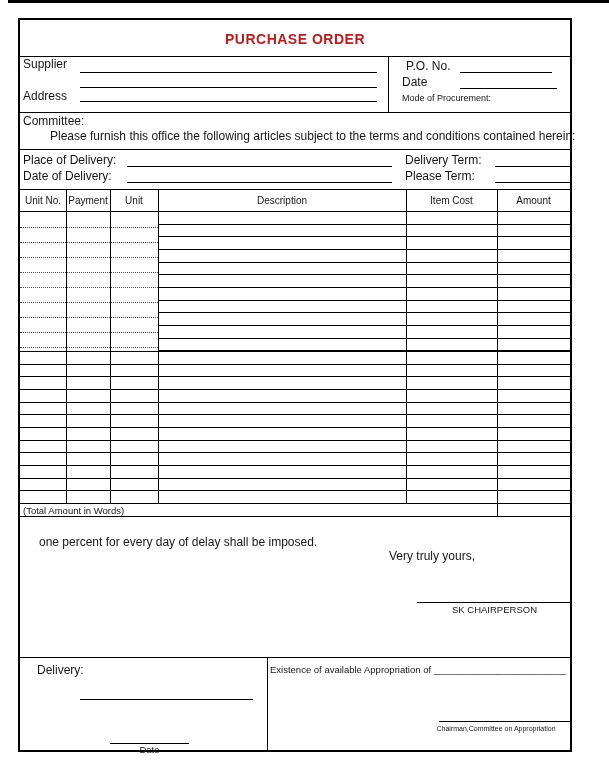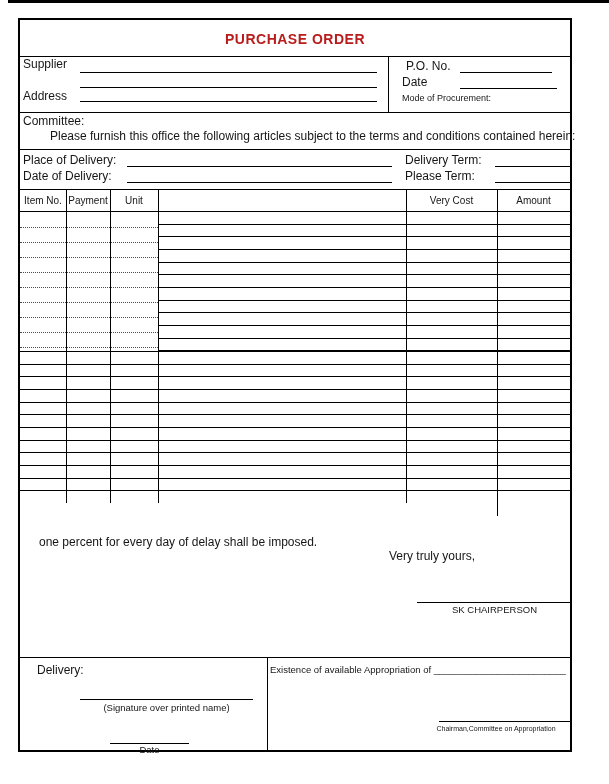--- a/index.html
+++ b/index.html
@@ -64,24 +64,25 @@
       <div class="abs field" style="left:107px;top:4px;width:265px;"></div>
       <div class="abs lbl" style="left:385px;top:4px;">Delivery Term:</div>
       <div class="abs field" style="left:475px;top:4px;width:75px;"></div>
       <div class="abs lbl" style="left:3px;top:20px;">Date of Delivery:</div>
       <div class="abs field" style="left:107px;top:20px;width:265px;"></div>
       <div class="abs lbl" style="left:385px;top:20px;">Please Term:</div>
       <div class="abs field" style="left:475px;top:20px;width:75px;"></div>
     </div>
 
     <div class="abs sect-b" style="left:0;top:170px;width:550px;height:22px;">
-      <div class="abs th-cell" style="left:0;width:46px;">Item No.</div>
+      <div class="abs th-cell" style="left:0;width:46px;">Unit No.</div>
       <div class="abs th-cell" style="left:46px;width:44px;">Payment</div>
       <div class="abs th-cell" style="left:90px;width:48px;">Unit</div>
-      <div class="abs th-cell" style="left:386px;width:91px;">Very Cost</div>
+      <div class="abs th-cell" style="left:138px;width:248px;">Description</div>
+      <div class="abs th-cell" style="left:386px;width:91px;">Item Cost</div>
       <div class="abs th-cell" style="left:477px;width:73px;">Amount</div>
     </div>
 
     <div class="abs rows-upper"></div>
     <div class="abs rows-lower"></div>
     <div class="abs dotrow" style="top:207px;"></div>
     <div class="abs dotrow" style="top:222px;"></div>
     <div class="abs dotrow" style="top:237px;"></div>
     <div class="abs dotrow" style="top:252px;"></div>
     <div class="abs dotrow" style="top:267px;"></div>
@@ -89,34 +90,36 @@
     <div class="abs dotrow" style="top:297px;"></div>
     <div class="abs dotrow" style="top:312px;"></div>
     <div class="abs dotrow" style="top:327px;"></div>
 
     <div class="abs vline" style="left:46px;top:170px;height:313px;"></div>
     <div class="abs vline" style="left:90px;top:170px;height:313px;"></div>
     <div class="abs vline" style="left:138px;top:170px;height:313px;"></div>
     <div class="abs vline" style="left:386px;top:170px;height:313px;"></div>
     <div class="abs vline" style="left:477px;top:170px;height:326px;"></div>
 
+    <div class="abs total-row">
+      <span>(Total Amount in Words)</span>
+    </div>
 
     <div class="abs" style="left:0;top:496px;width:550px;height:141px;">
       <div class="abs lbl nowrap" style="left:19px;top:20px;">one percent for every day of delay shall be imposed.</div>
       <div class="abs lbl" style="left:369px;top:34px;">Very truly yours,</div>
       <div class="abs field" style="left:397px;top:74px;width:155px;"></div>
       <div class="abs cap center" style="left:397px;top:88px;width:155px;">SK CHAIRPERSON</div>
     </div>
 
     <div class="abs" style="left:0;top:637px;width:550px;height:93px;border-top:1px solid #000;box-sizing:border-box;">
       <div class="abs vline" style="left:247px;top:0;height:93px;"></div>
 
       <div class="abs lbl" style="left:17px;top:6px;">Delivery:</div>
       <div class="abs field" style="left:60px;top:29px;width:173px;"></div>
-      <div class="abs cap center" style="left:60px;top:44px;width:173px;">(Signature over printed name)</div>
       <div class="abs field" style="left:90px;top:73px;width:79px;"></div>
       <div class="abs cap center" style="left:90px;top:86px;width:79px;">Date</div>
 
       <div class="abs cap nowrap" style="left:250px;top:6px;">
         <span>Existence of available Appropriation of </span><span>_________________________</span>
       </div>
       <div class="abs field" style="left:419px;top:51px;width:133px;"></div>
       <div class="abs cap-xs center" style="left:400px;top:66px;width:152px;">Chairman,Committee on Appropriation</div>
     </div>
 

